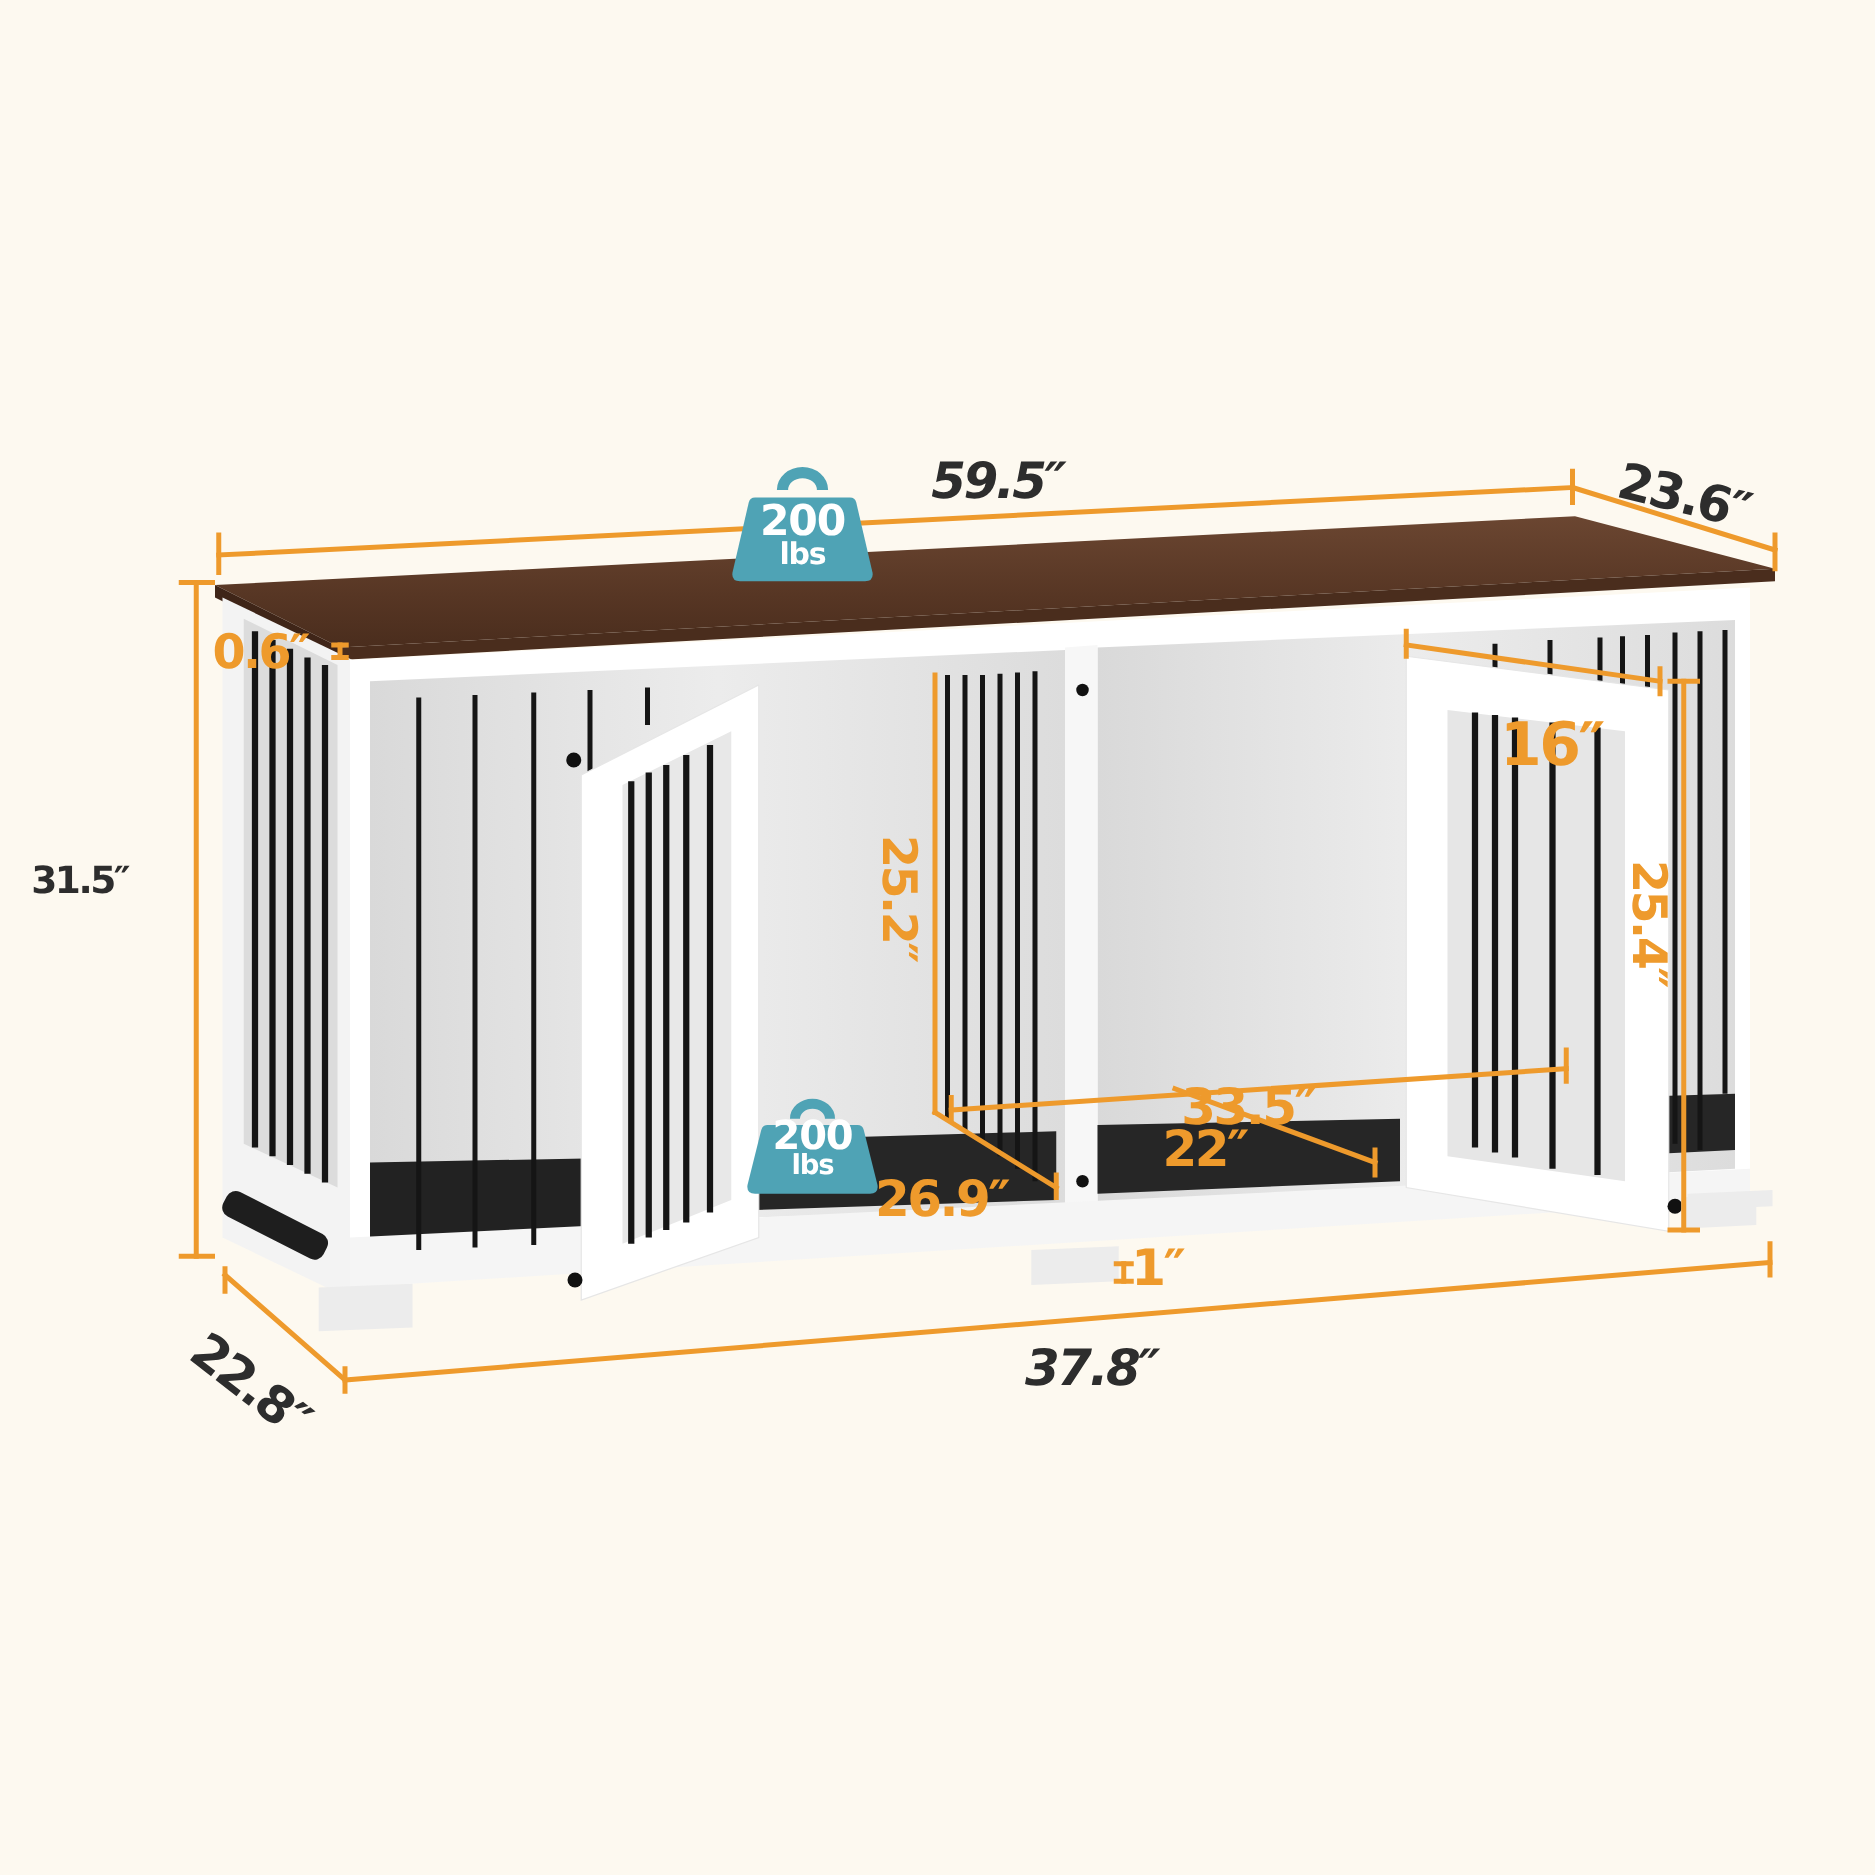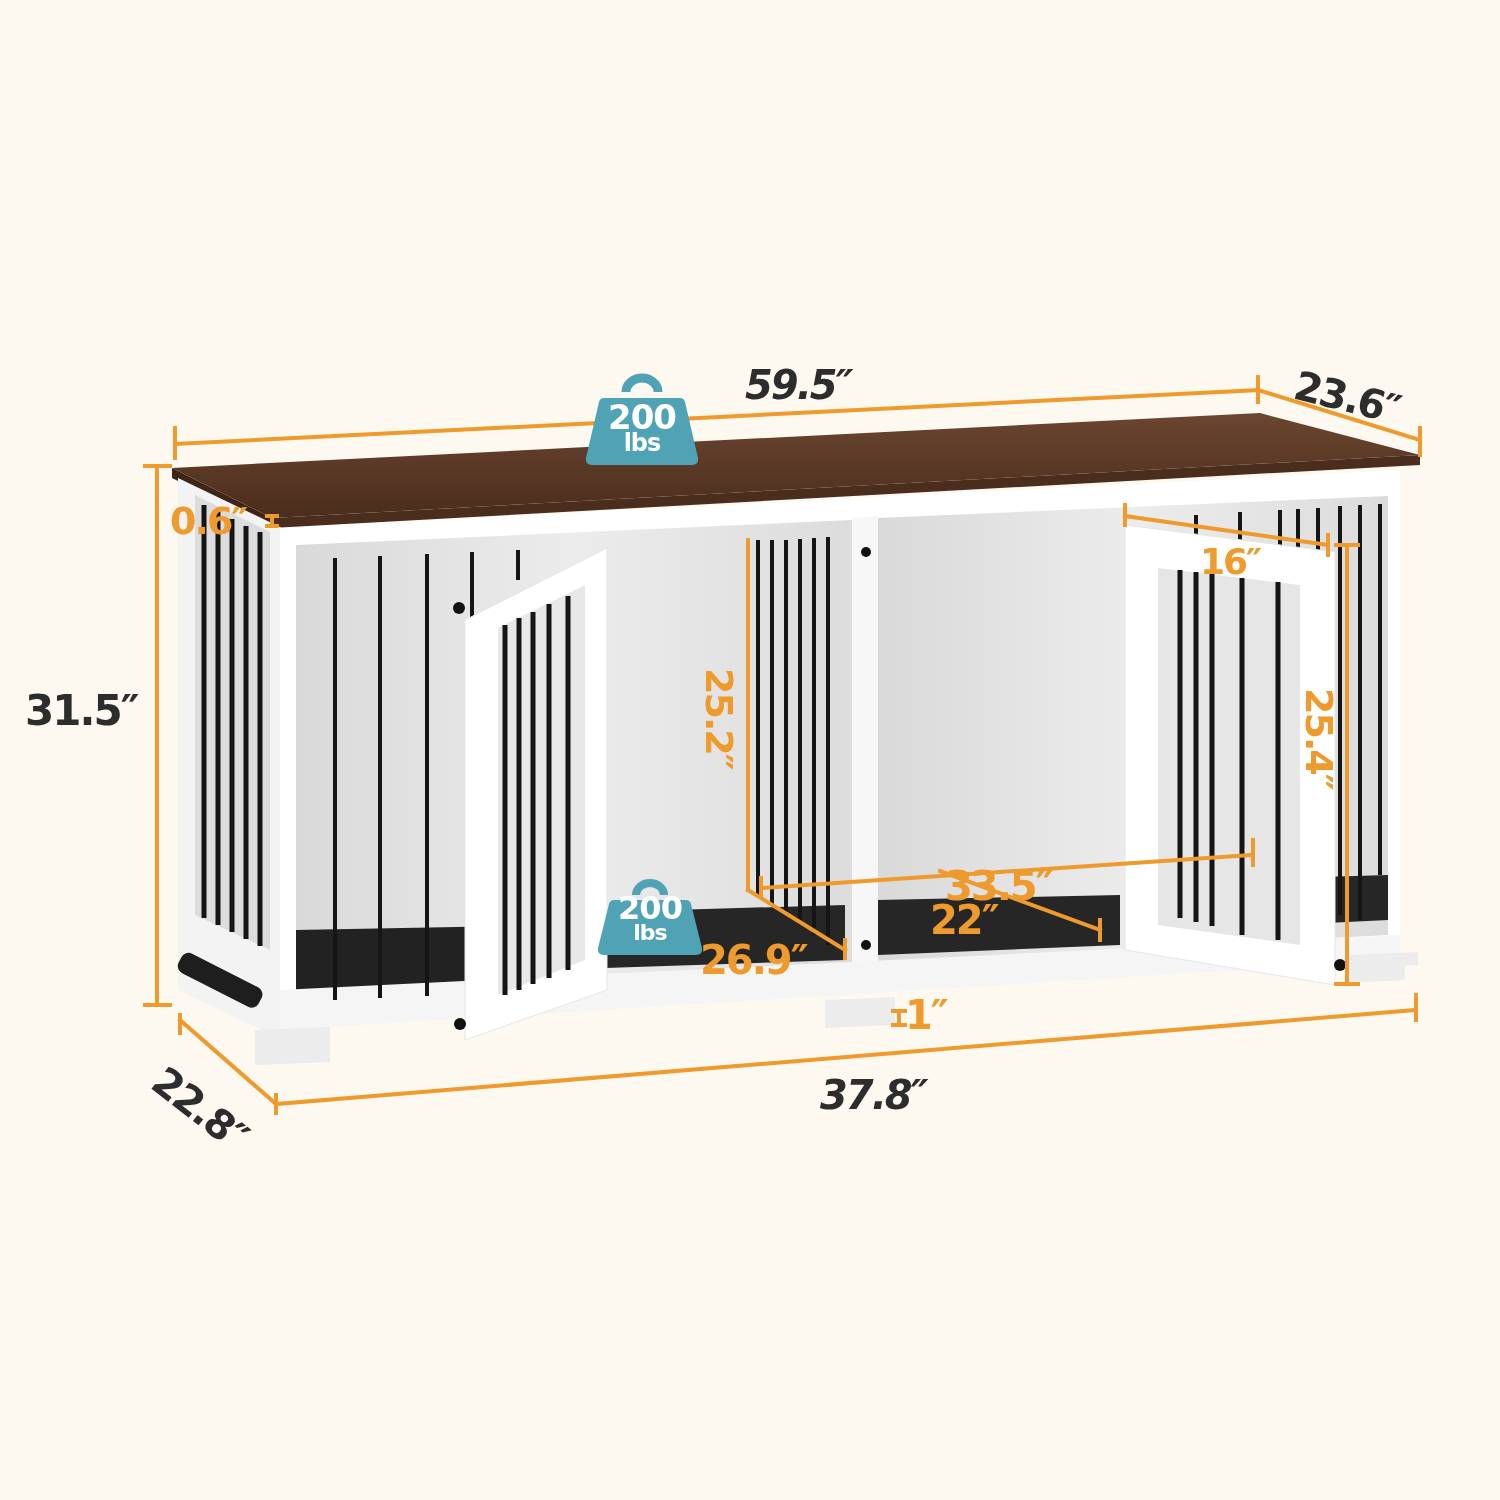--- a/index.html
+++ b/index.html
@@ -203,26 +203,26 @@
     <span class="num">200</span>
     <span class="unit" style="font-size:24px;">lbs</span>
   </div>
   <div class="weight-badge" style="left:600px; top:894px; width:100px; font-size:32px;">
     <span class="num">200</span>
     <span class="unit" style="font-size:22px;">lbs</span>
   </div>
 
   <div class="lbl dark" style="left:745px; top:365px; font-size:40px; font-style:italic;">59.5″</div>
   <div class="lbl dark" style="left:1300px; top:365px; font-size:40px; transform:rotate(14deg); transform-origin:left top;">23.6″</div>
-  <div class="lbl dark" style="left:25px; top:690px; font-size:42px;">31.5″</div>
+  <div class="lbl dark" style="left:25px; top:690px; font-size:30px;">31.5″</div>
   <div class="lbl dark" style="left:170px; top:1060px; font-size:40px; transform:rotate(38deg); transform-origin:left top;">22.8″</div>
   <div class="lbl dark" style="left:820px; top:1075px; font-size:40px; font-style:italic;">37.8″</div>
 
   <div class="lbl orange" style="left:170px; top:502px; font-size:38px;">0.6″</div>
   <div class="lbl orange" style="left:905px; top:995px; font-size:40px;">1″</div>
-  <div class="lbl orange" style="left:1200px; top:544px; font-size:36px;">16″</div>
+  <div class="lbl orange" style="left:1200px; top:572px; font-size:48px;">16″</div>
   <div class="lbl orange" style="left:738px; top:668px; font-size:38px; transform:rotate(90deg); transform-origin:left top;">25.2″</div>
   <div class="lbl orange" style="left:1338px; top:688px; font-size:38px; transform:rotate(90deg); transform-origin:left top;">25.4″</div>
   <div class="lbl orange" style="left:945px; top:866px; font-size:40px;text-align:right;">33.5″</div>
   <div class="lbl orange" style="left:930px; top:900px; font-size:40px;">22″</div>
   <div class="lbl orange" style="left:700px; top:940px; font-size:40px;">26.9″</div>
 
 </div>
 
 </body></html>

